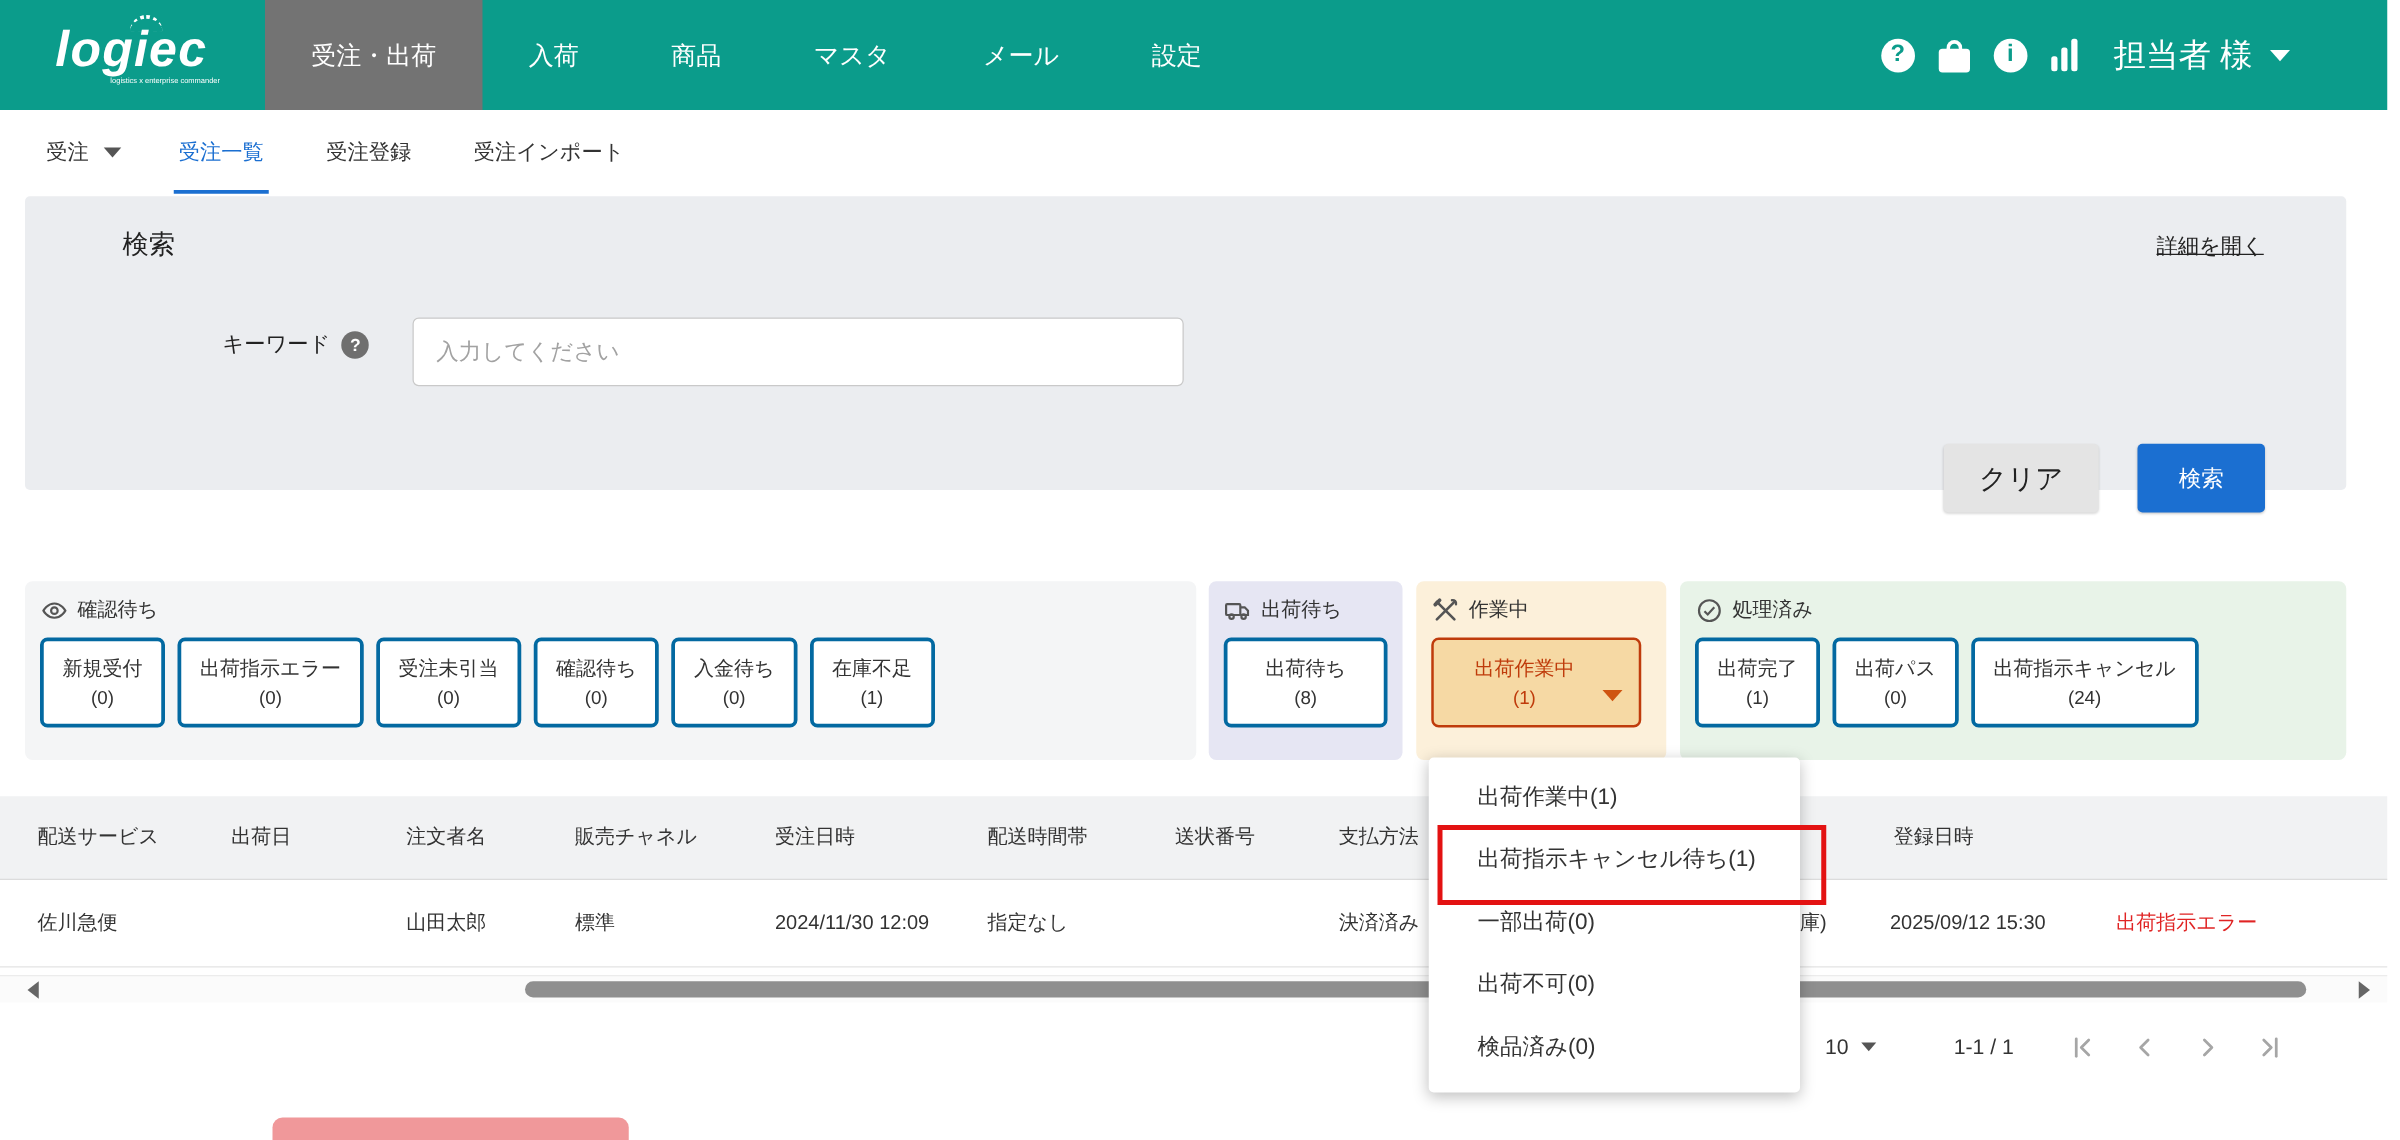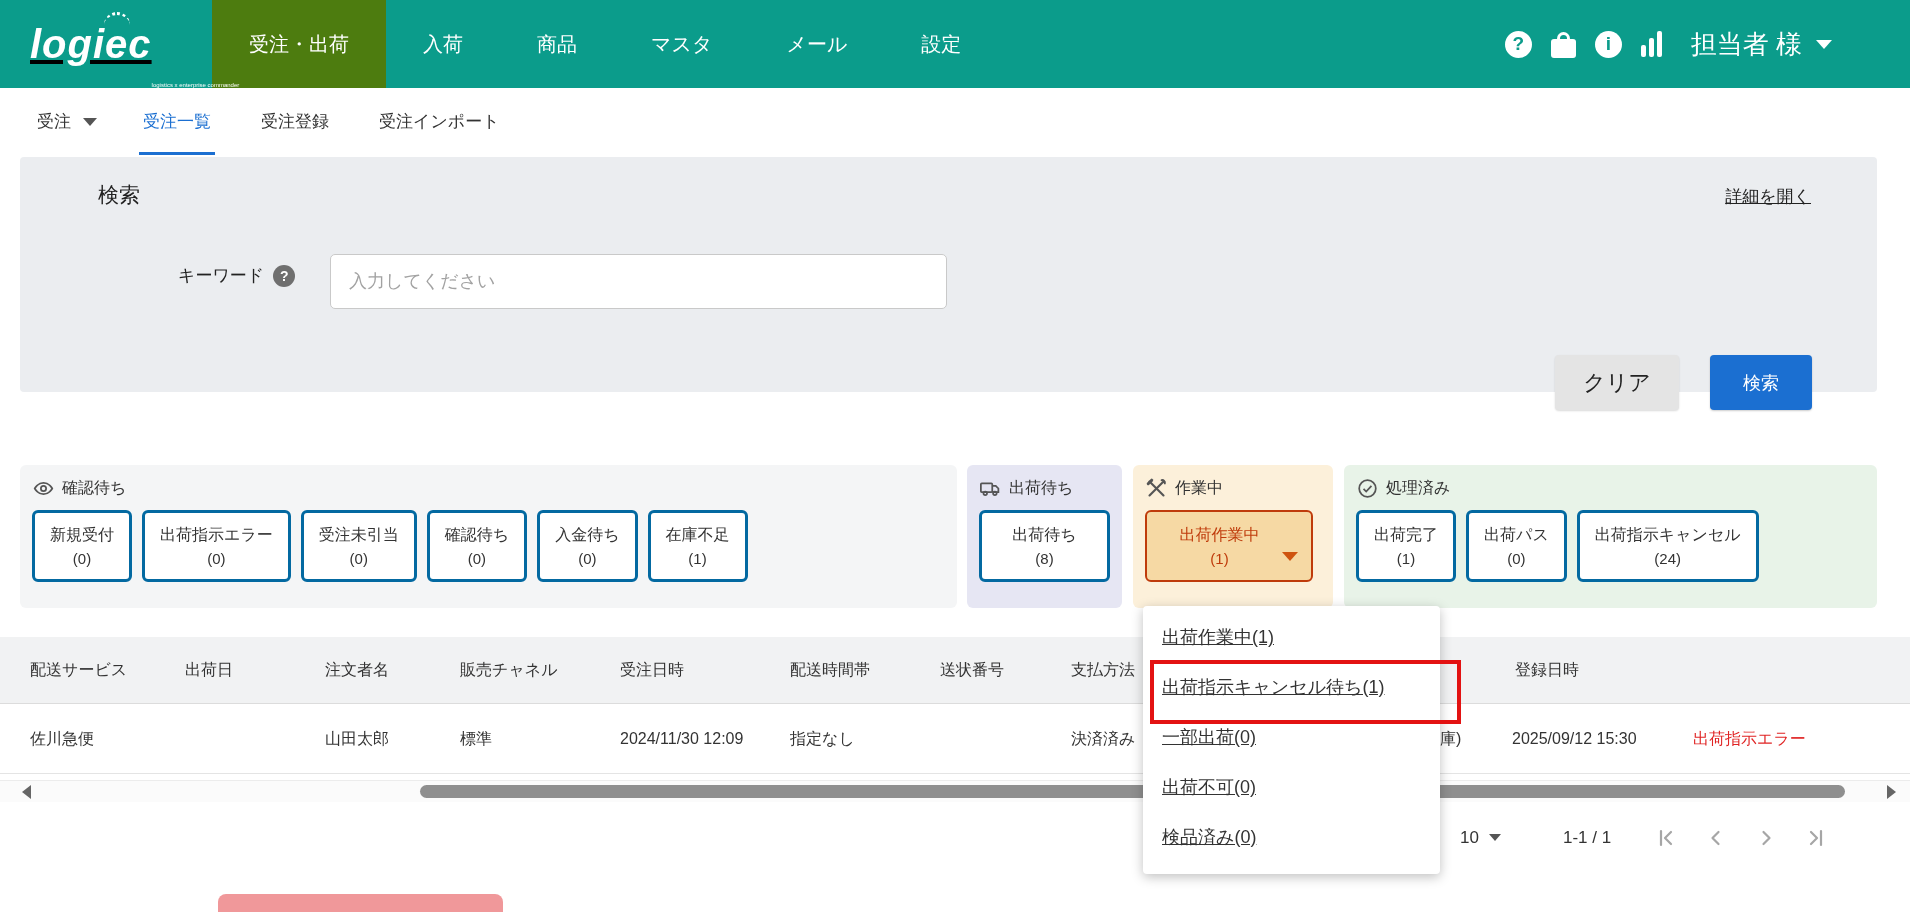--- a/index.html
+++ b/index.html
@@ -1,27 +1,27 @@
 <!DOCTYPE html>
 <html><head>
 <meta charset="utf-8">
 <style>
   * { margin:0; padding:0; box-sizing:border-box; }
   html,body { width:1920px; height:912px; background:#fff; font-family:"Liberation Sans","DejaVu Sans",sans-serif; overflow:hidden; }
   .screen { position:relative; width:1920px; height:912px; background:#fff; overflow:hidden; }
 
   
   .navbar { position:absolute; left:0; top:0; width:1910px; height:88px; background:#0b9c8b; display:flex; align-items:center; }
-  .logo { position:relative; margin-left:30px; width:150px; height:88px; display:flex; justify-content:flex-start; align-items:center; cursor:pointer;text-decoration:underline; }
+  .logo { position:relative; margin-left:30px; width:150px; height:88px; display:flex; flex-direction:column; justify-content:center; align-items:center; cursor:pointer; }
   .logo-text { color:#fff; font-size:40px; font-weight:bold; font-style:italic; letter-spacing:1px; line-height:1; }
   .logo-tag { color:#fff; font-size:6px; margin-top:2px; align-self:flex-end; margin-right:4px; white-space:nowrap; }
   .logo-burst { position:absolute; top:12px; left:74px; width:26px; height:13px; border-radius:13px 13px 0 0; border-top:3px dotted #fff; }
   .nav-items { display:flex; height:88px; margin-left:32px; }
   .nav-item { height:88px; display:flex; align-items:center; padding:0 37px; color:#fff; font-size:20px; cursor:pointer; white-space:nowrap; }
-  .nav-item.active { background:#4d7c0f;font-family:Liberation Serif, serif; }
+  .nav-item.active { background:#737373;font-family:Liberation Serif, serif; }
   .nav-right { position:absolute; right:78px; top:0; height:88px; display:flex; align-items:center; gap:19px; }
   .circle-icon { width:27px; height:27px; border-radius:50%; background:#fff; color:#0b9c8b; font-size:19px; font-weight:bold; display:flex; align-items:center; justify-content:center; cursor:pointer; }
   .bag-icon { position:relative; width:25px; height:27px; cursor:pointer; }
   .bag-body { position:absolute; left:0; bottom:0; width:25px; height:19px; background:#fff; border-radius:3px; }
   .bag-handle { position:absolute; left:6px; top:1px; width:13px; height:13px; border:3px solid #fff; border-radius:7px 7px 0 0; border-bottom:none; }
   .stats-icon { display:flex; align-items:flex-end; gap:3px; height:26px; cursor:pointer; }
   .stats-icon i { display:block; width:5px; background:#fff; border-radius:2px; }
   .stats-icon i:nth-child(1){height:12px;} .stats-icon i:nth-child(2){height:19px;} .stats-icon i:nth-child(3){height:26px;}
   .user-menu { display:flex; align-items:center; gap:14px; color:#fff; font-size:26px; cursor:pointer; margin-left:10px; white-space:nowrap; }
   .caret-down-white { width:0; height:0; border-left:8px solid transparent; border-right:8px solid transparent; border-top:9px solid #fff; }
@@ -77,21 +77,21 @@
   
   .pagination { position:absolute; left:1460px; top:815px; height:45px; display:flex; align-items:center; color:#333; font-size:17px; }
   .page-size { display:flex; align-items:center; gap:10px; cursor:pointer; }
   .caret-down-small { width:0; height:0; border-left:6px solid transparent; border-right:6px solid transparent; border-top:7px solid #555; }
   .page-range { margin-left:62px; white-space:nowrap; }
   .pager-btns { display:flex; align-items:center; gap:24px; margin-left:42px; }
   .pager-btn { width:26px; height:26px; display:flex; align-items:center; justify-content:center; cursor:pointer; }
 
   
   .dropdown-menu { position:absolute; left:1143px; top:606px; width:297px; height:268px; background:#fff; border-radius:4px; box-shadow:0 3px 12px rgba(0,0,0,0.25); z-index:50; padding-top:6px; }
-  .dd-item { height:50px; display:flex; align-items:center; padding-left:19px; font-size:18px; color:#333; cursor:pointer; white-space:nowrap;text-decoration:underline; }
+  .dd-item { height:50px; display:flex; align-items:center; padding-left:39px; font-size:18px; color:#333; cursor:pointer; white-space:nowrap; }
   .dd-item.highlighted { position:relative; }
   .dd-item.highlighted::after { content:""; position:absolute; left:7px; top:-2px; width:303px; height:56px; border:4px solid #e31212; pointer-events:none; }
 
   
   .partial-pink-button { position:absolute; left:218px; top:894px; width:285px; height:18px; background:#f0989a; border-radius:8px 8px 0 0; cursor:pointer; }
   .vscroll-strip { position:absolute; right:0; top:0; width:10px; height:912px; background:#fff; }
 </style>
 </head>
 <body>
 

